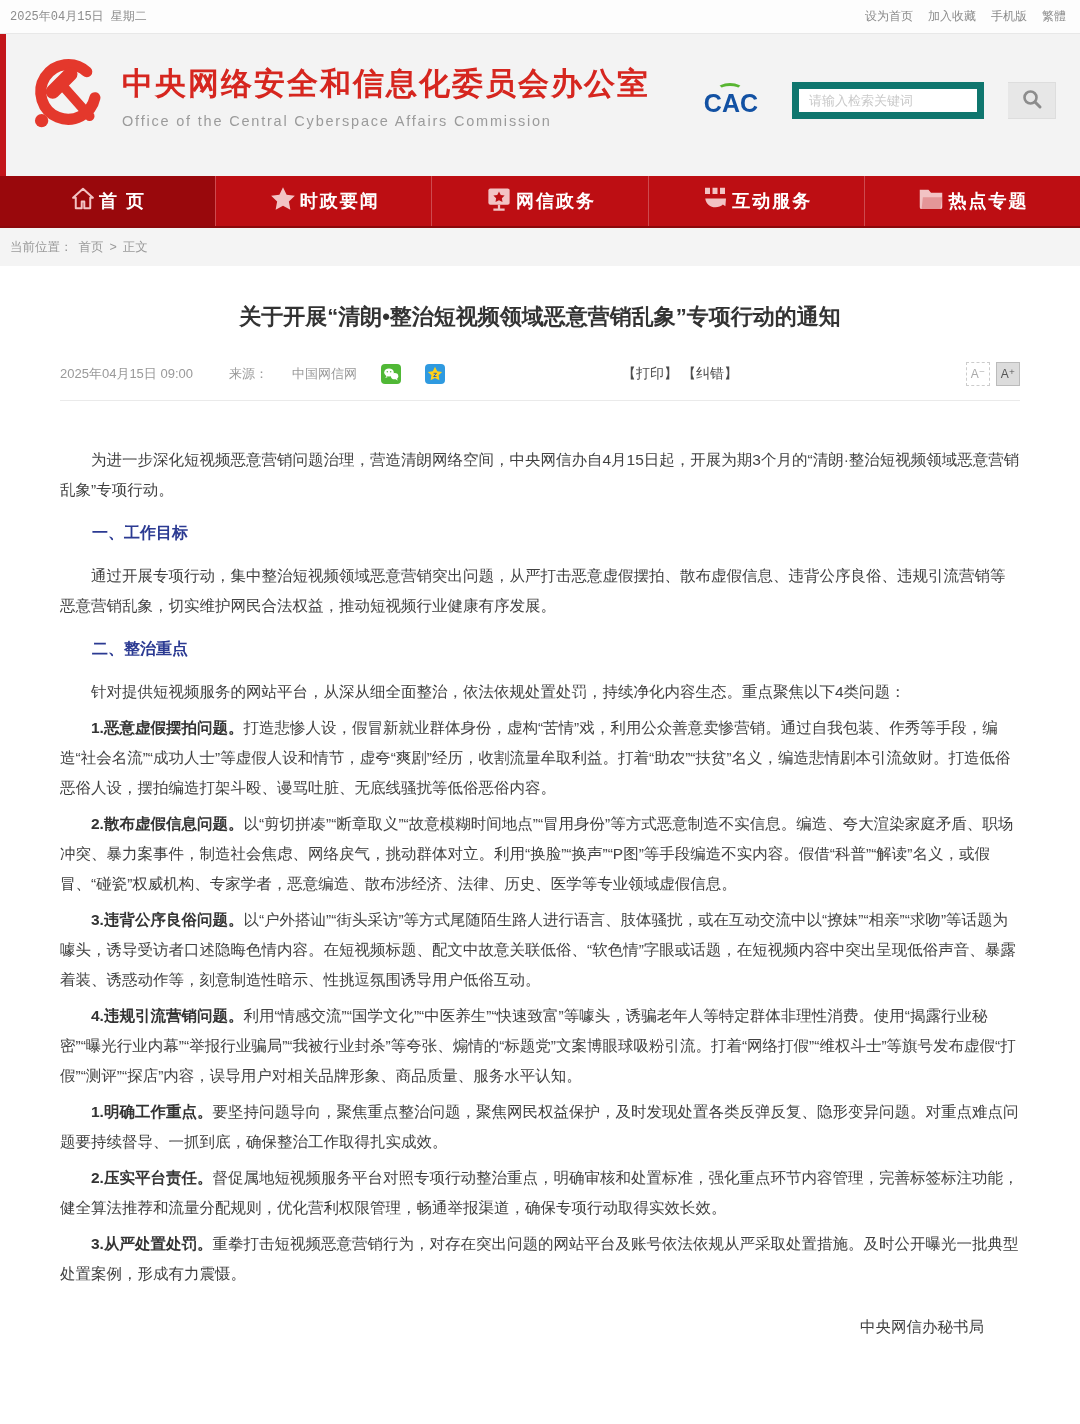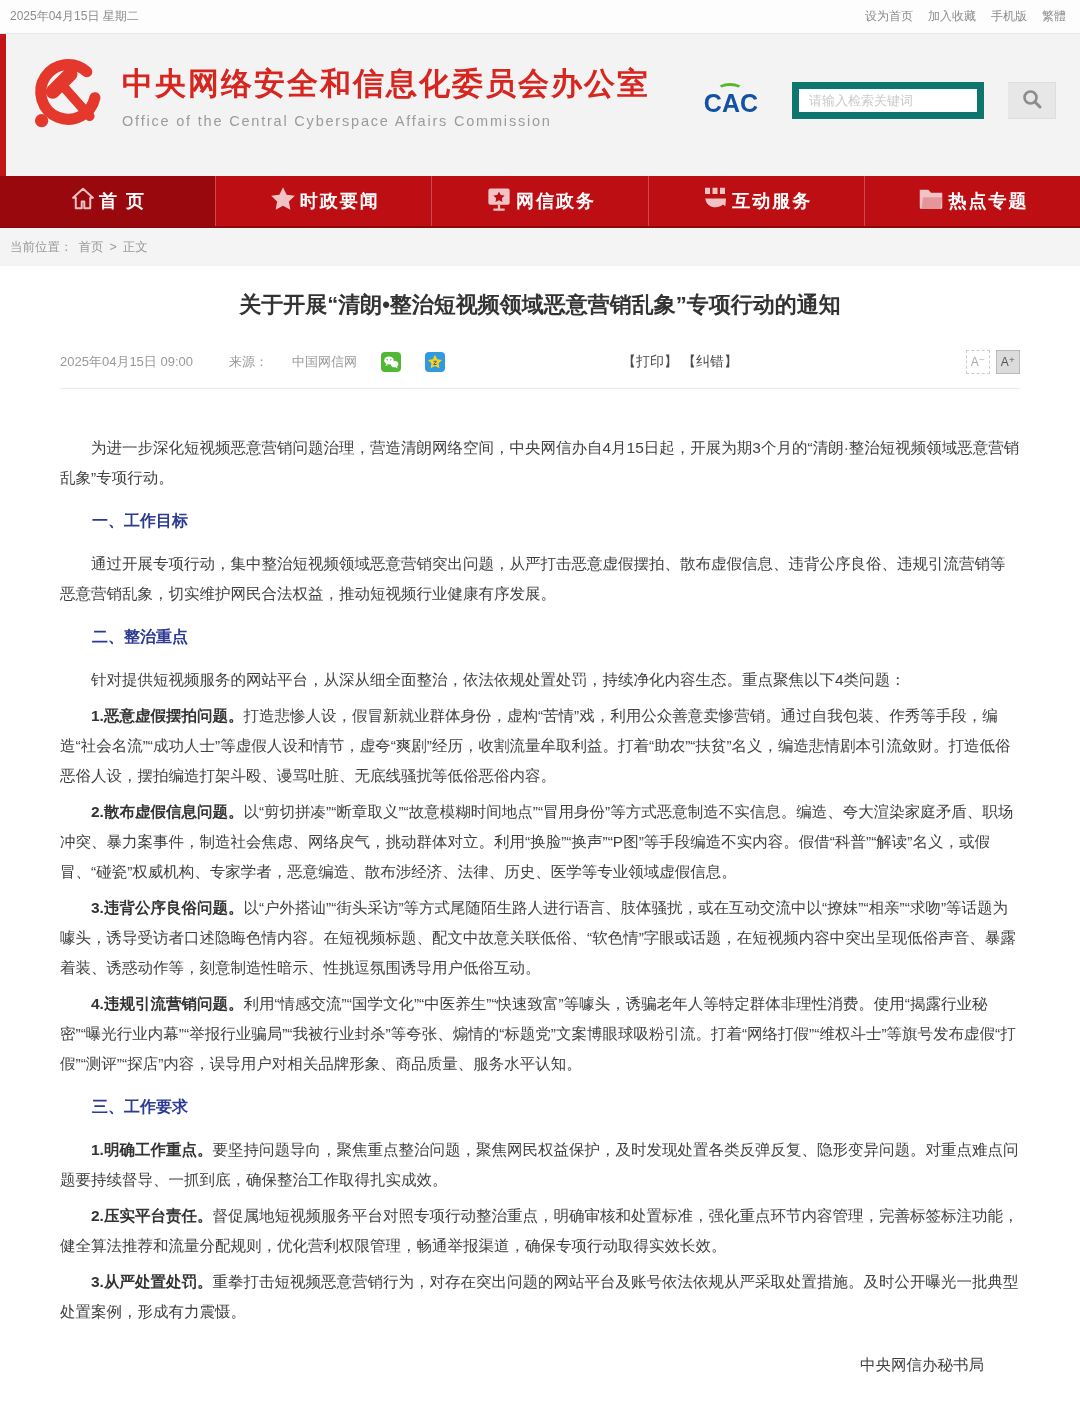--- a/index.html
+++ b/index.html
@@ -1,21 +1,21 @@
 <!DOCTYPE html>
 <html><head>
 <meta charset="utf-8">
 <style>
   * { margin:0; padding:0; box-sizing:border-box; }
   html,body { width:1080px; background:#fff; font-family:"Liberation Sans","DejaVu Sans",sans-serif; }
   body { height:1424px; overflow:hidden; }
 
   
   .topbar { height:34px; background:#fdfdfd; border-bottom:1px solid #e8e8e8;
-            display:flex; align-items:center; justify-content:space-between; padding:0 10px; }
+            display:flex; align-items:center; justify-content:space-between; padding:0 10px;font-family:Liberation Mono, monospace; }
   .topbar .date { font-size:12px; color:#8b8b8b; }
   .topbar .links { display:flex; gap:15px; padding-right:4px;align-items:flex-end; }
   .topbar .links span { font-size:12px; color:#8b8b8b; cursor:pointer; }
 
   
   .header { position:relative; height:142px; background:#f3f3f3; }
   .red-sliver { position:absolute; left:0; top:0; width:6px; height:100%; background:#c2151a; }
   .brand { position:absolute; left:32px; top:20px; display:flex; align-items:center; gap:16px; }
   .brand-titles .cn { font-size:31px; font-weight:bold; color:#d6261f; letter-spacing:2px; }
   .brand-titles .en { margin-top:8px; font-size:14.5px; color:#9b9b9b; letter-spacing:1.8px; }
@@ -40,21 +40,21 @@
   .nav-item.active { background:#99080c; }
   .nav-item svg { flex:none; }
 
   
   .breadcrumb { height:38px; background:#f4f4f4; display:flex; align-items:center; gap:6px;
                 padding:0 10px; font-size:12.5px; color:#9a9a9a; }
   .breadcrumb .link { cursor:pointer; }
 
   
   .article { background:#fff; padding:0 60px; }
-  .article-title { margin-top:24px; text-align:center; font-size:22px; font-weight:bold; color:#333; }
+  .article-title { margin-top:36px; text-align:center; font-size:22px; font-weight:bold; color:#333; }
 
   .meta { position:relative; margin-top:30px; padding-bottom:14px; border-bottom:1px solid #eaeaea;
           display:flex; align-items:center; font-size:13px; color:#999; }
   .meta-left { display:flex; align-items:center; gap:24px; }
   .meta-left .src { margin-left:12px; }
   .share-ico { width:20px; height:20px; cursor:pointer; display:inline-block; }
   .meta-print { position:absolute; left:562px; color:#4c4c4c; font-size:14px; }
   .meta-print span { cursor:pointer; }
   .font-btns { margin-left:auto; display:flex; gap:6px; }
   .fbtn { width:24px; height:24px; font-size:12px; display:flex; align-items:center; justify-content:center;
@@ -214,21 +214,20 @@
   <div class="body-text">
     <p>为进一步深化短视频恶意营销问题治理，营造清朗网络空间，中央网信办自4月15日起，开展为期3个月的“清朗·整治短视频领域恶意营销乱象”专项行动。</p>
     <h3>一、工作目标</h3>
     <p>通过开展专项行动，集中整治短视频领域恶意营销突出问题，从严打击恶意虚假摆拍、散布虚假信息、违背公序良俗、违规引流营销等恶意营销乱象，切实维护网民合法权益，推动短视频行业健康有序发展。</p>
     <h3>二、整治重点</h3>
     <p>针对提供短视频服务的网站平台，从深从细全面整治，依法依规处置处罚，持续净化内容生态。重点聚焦以下4类问题：</p>
     <p><b>1.恶意虚假摆拍问题。</b><span>打造悲惨人设，假冒新就业群体身份，虚构“苦情”戏，利用公众善意卖惨营销。通过自我包装、作秀等手段，编造“社会名流”“成功人士”等虚假人设和情节，虚夸“爽剧”经历，收割流量牟取利益。打着“助农”“扶贫”名义，编造悲情剧本引流敛财。打造低俗恶俗人设，摆拍编造打架斗殴、谩骂吐脏、无底线骚扰等低俗恶俗内容。</span></p>
     <p><b>2.散布虚假信息问题。</b><span>以“剪切拼凑”“断章取义”“故意模糊时间地点”“冒用身份”等方式恶意制造不实信息。编造、夸大渲染家庭矛盾、职场冲突、暴力案事件，制造社会焦虑、网络戾气，挑动群体对立。利用“换脸”“换声”“P图”等手段编造不实内容。假借“科普”“解读”名义，或假冒、“碰瓷”权威机构、专家学者，恶意编造、散布涉经济、法律、历史、医学等专业领域虚假信息。</span></p>
     <p><b>3.违背公序良俗问题。</b><span>以“户外搭讪”“街头采访”等方式尾随陌生路人进行语言、肢体骚扰，或在互动交流中以“撩妹”“相亲”“求吻”等话题为噱头，诱导受访者口述隐晦色情内容。在短视频标题、配文中故意关联低俗、“软色情”字眼或话题，在短视频内容中突出呈现低俗声音、暴露着装、诱惑动作等，刻意制造性暗示、性挑逗氛围诱导用户低俗互动。</span></p>
     <p><b>4.违规引流营销问题。</b><span>利用“情感交流”“国学文化”“中医养生”“快速致富”等噱头，诱骗老年人等特定群体非理性消费。使用“揭露行业秘密”“曝光行业内幕”“举报行业骗局”“我被行业封杀”等夸张、煽情的“标题党”文案博眼球吸粉引流。打着“网络打假”“维权斗士”等旗号发布虚假“打假”“测评”“探店”内容，误导用户对相关品牌形象、商品质量、服务水平认知。</span></p>
-    <h3>三、工作要求</h3>
     <p><b>1.明确工作重点。</b><span>要坚持问题导向，聚焦重点整治问题，聚焦网民权益保护，及时发现处置各类反弹反复、隐形变异问题。对重点难点问题要持续督导、一抓到底，确保整治工作取得扎实成效。</span></p>
     <p><b>2.压实平台责任。</b><span>督促属地短视频服务平台对照专项行动整治重点，明确审核和处置标准，强化重点环节内容管理，完善标签标注功能，健全算法推荐和流量分配规则，优化营利权限管理，畅通举报渠道，确保专项行动取得实效长效。</span></p>
     <p><b>3.从严处置处罚。</b><span>重拳打击短视频恶意营销行为，对存在突出问题的网站平台及账号依法依规从严采取处置措施。及时公开曝光一批典型处置案例，形成有力震慑。</span></p>
   </div>
 
   <div class="sign">中央网信办秘书局</div>
 
 </div>
 
 </body></html>

